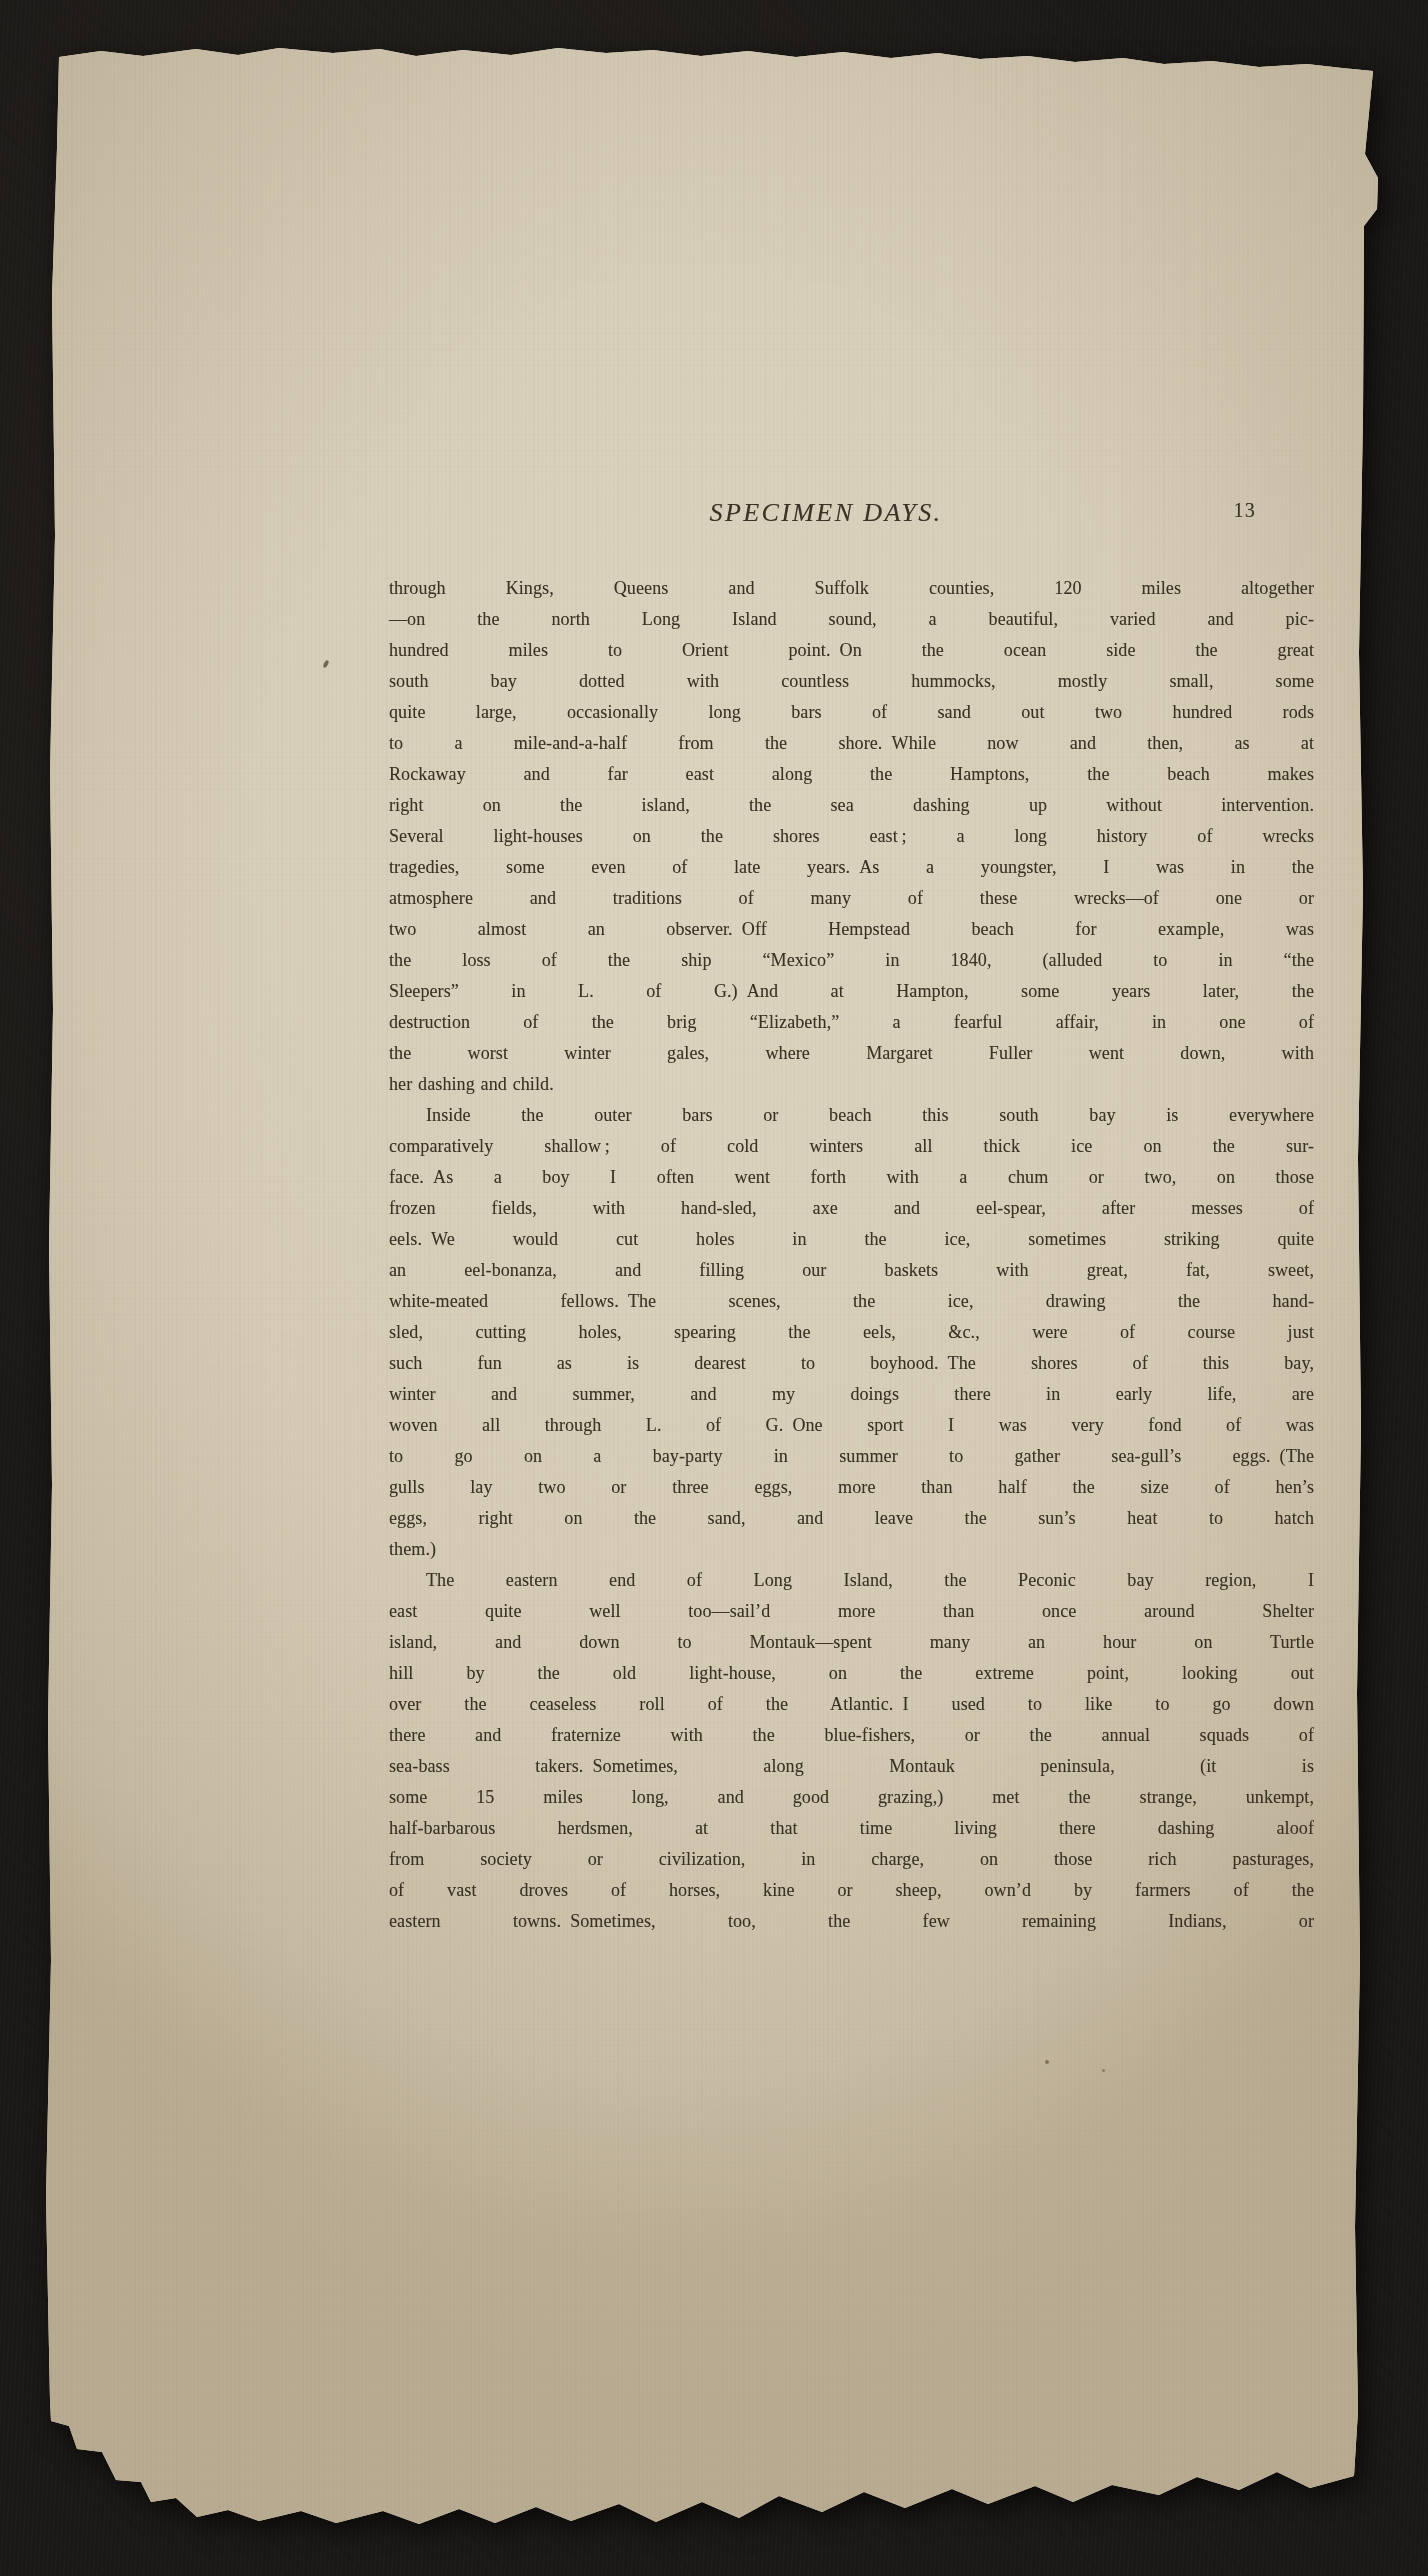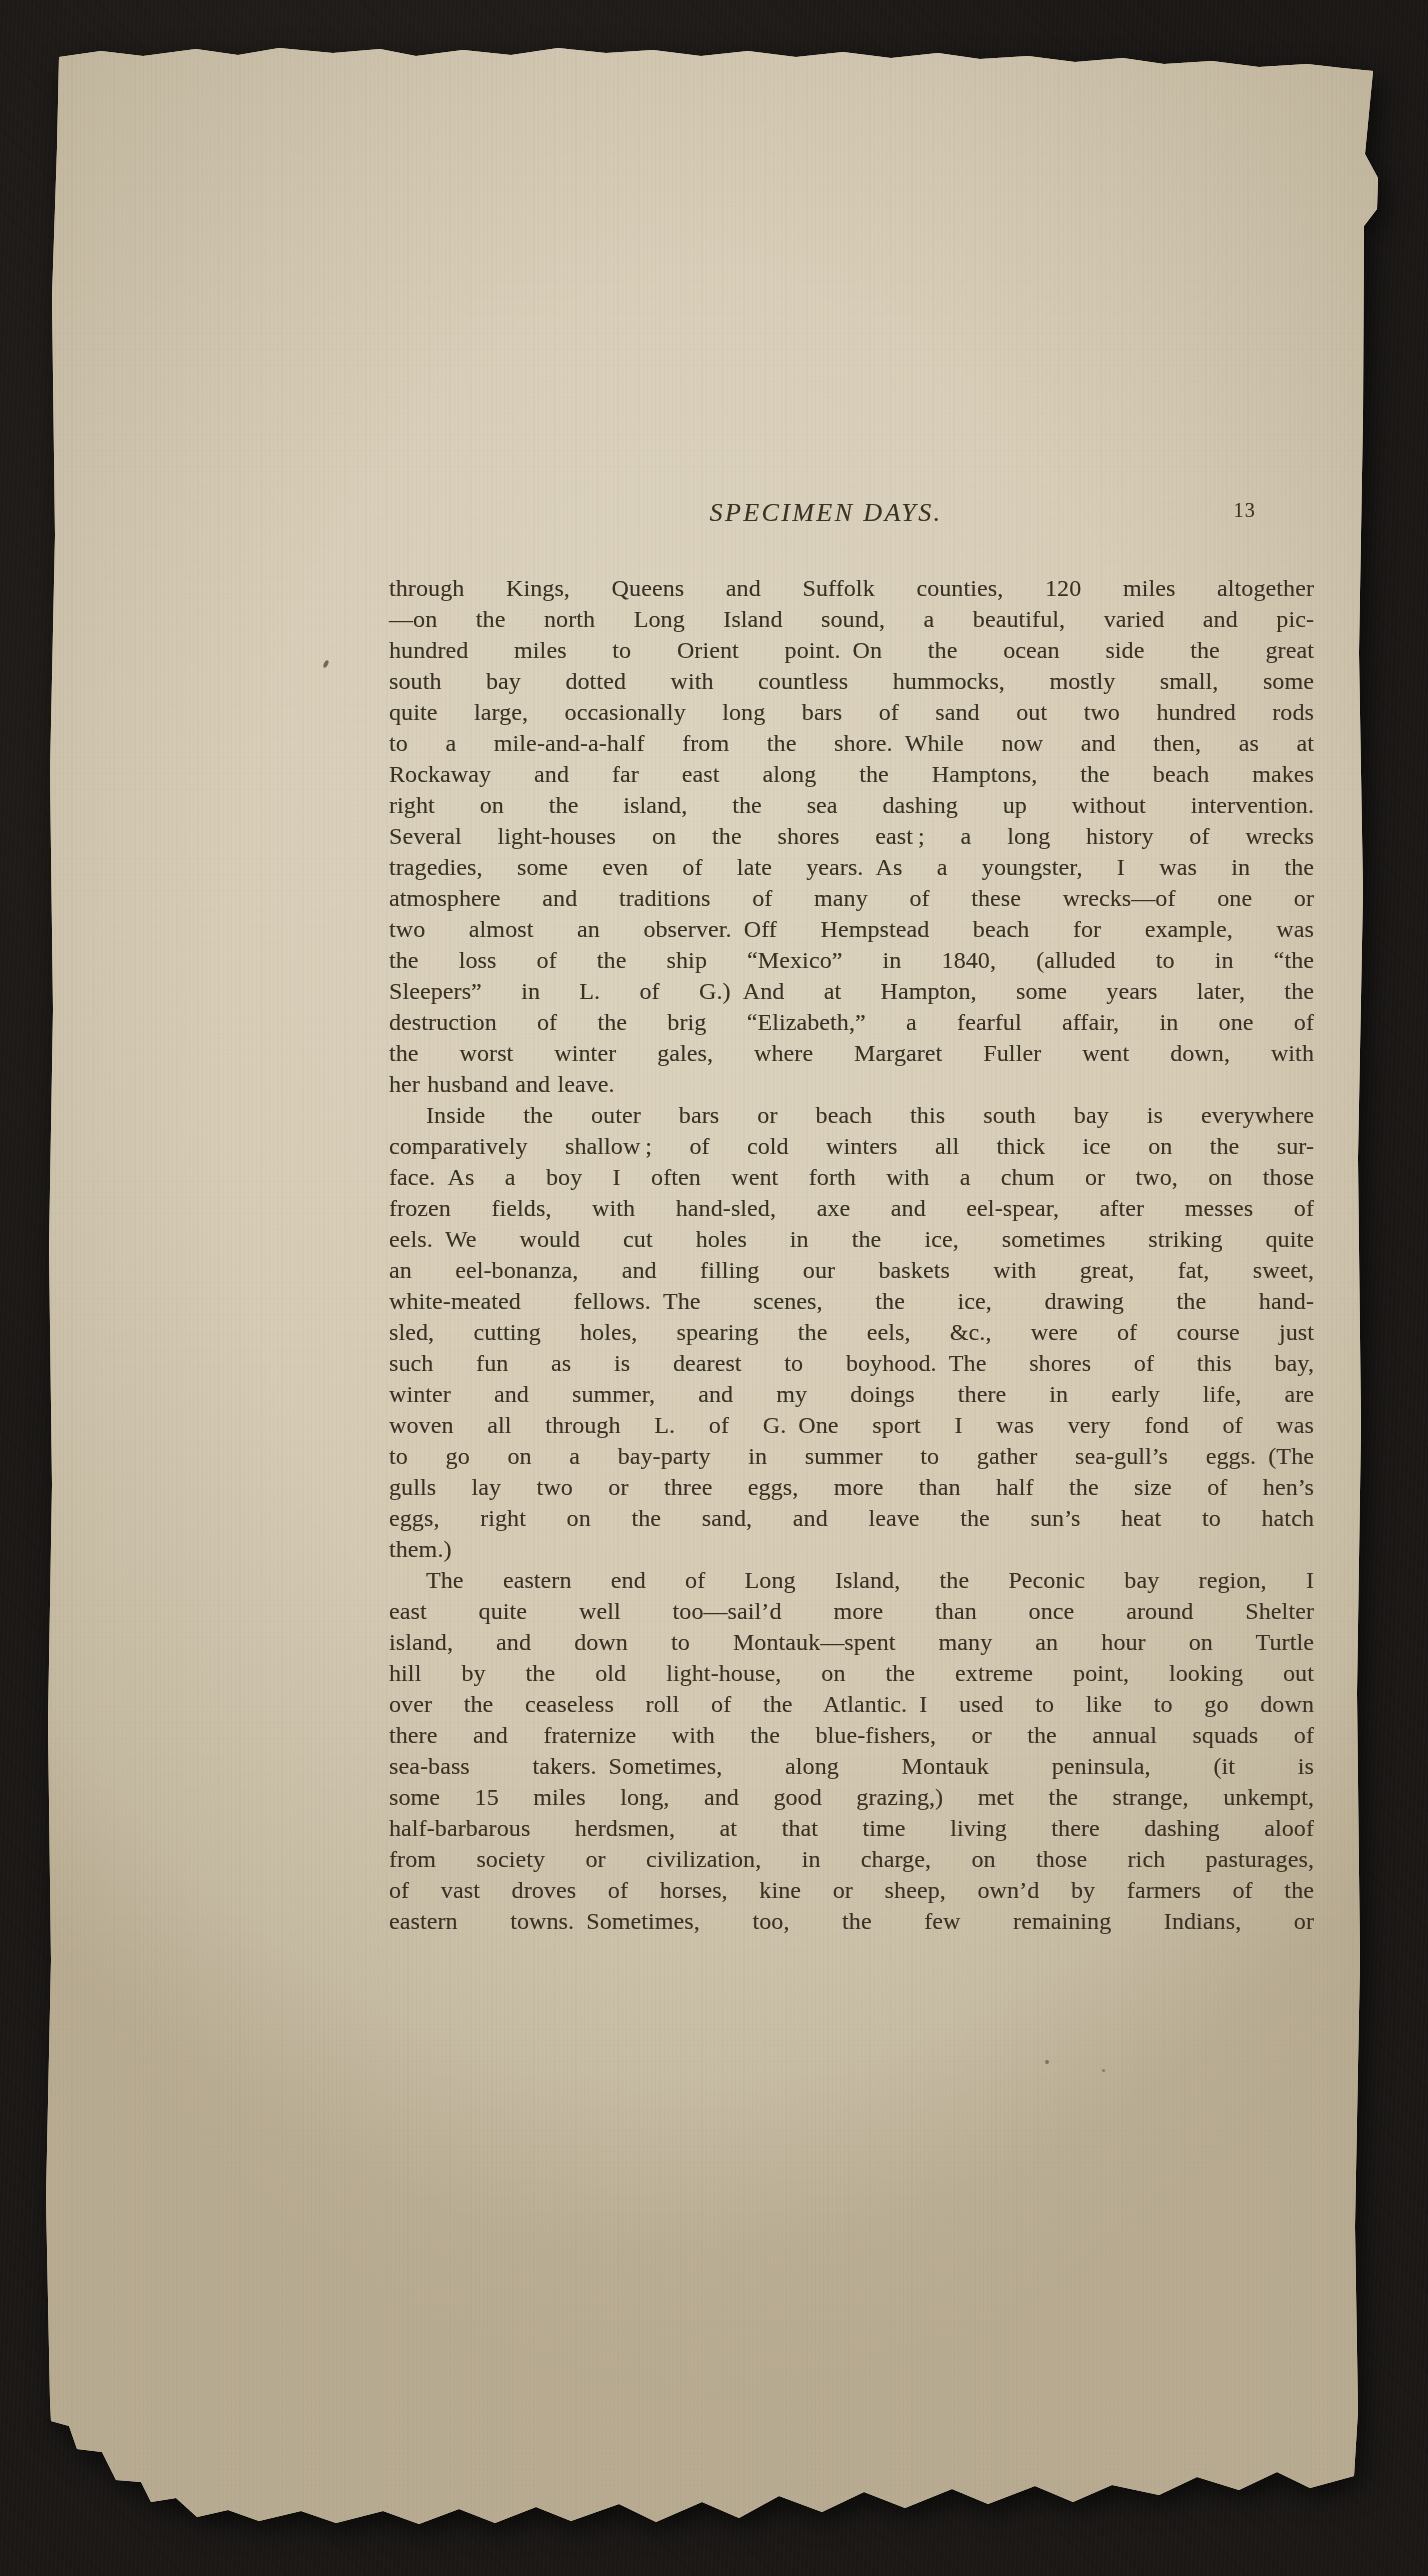--- a/index.html
+++ b/index.html
@@ -97,21 +97,21 @@
   }
 
   .body {
     position: absolute;
     left: 389px;
     top: 573px;
     width: 925px;
   }
 
   .line {
-    font-size: 24px;
+    font-size: 18px;
     line-height: 31px;
     height: 31px;
     letter-spacing: 0.1px;
     word-spacing: 1.2px;
     text-align: justify;
     text-align-last: justify;
     text-justify: inter-word;
     white-space: nowrap;
     text-shadow: 0.2px 0.2px 0.4px rgba(58,49,36,0.3);
   }
@@ -150,21 +150,21 @@
             <div class="line">Rockaway and far east along the Hamptons, the beach makes</div>
             <div class="line">right on the island, the sea dashing up without intervention.</div>
             <div class="line">Several light-houses on the shores east ; a long history of wrecks</div>
             <div class="line">tragedies, some even of late years. As a youngster, I was in the</div>
             <div class="line">atmosphere and traditions of many of these wrecks—of one or</div>
             <div class="line">two almost an observer. Off Hempstead beach for example, was</div>
             <div class="line">the loss of the ship “Mexico” in 1840, (alluded to in “the</div>
             <div class="line">Sleepers” in L. of G.) And at Hampton, some years later, the</div>
             <div class="line">destruction of the brig “Elizabeth,” a fearful affair, in one of</div>
             <div class="line">the worst winter gales, where Margaret Fuller went down, with</div>
-            <div class="line para-end">her husband and leave.</div>
+            <div class="line para-end">her dashing and child.</div>
             <div class="line indent">Inside the outer bars or beach this south bay is everywhere</div>
             <div class="line">comparatively shallow ; of cold winters all thick ice on the sur-</div>
             <div class="line">face. As a boy I often went forth with a chum or two, on those</div>
             <div class="line">frozen fields, with hand-sled, axe and eel-spear, after messes of</div>
             <div class="line">eels. We would cut holes in the ice, sometimes striking quite</div>
             <div class="line">an eel-bonanza, and filling our baskets with great, fat, sweet,</div>
             <div class="line">white-meated fellows. The scenes, the ice, drawing the hand-</div>
             <div class="line">sled, cutting holes, spearing the eels, &amp;c., were of course just</div>
             <div class="line">such fun as is dearest to boyhood. The shores of this bay,</div>
             <div class="line">winter and summer, and my doings there in early life, are</div>

